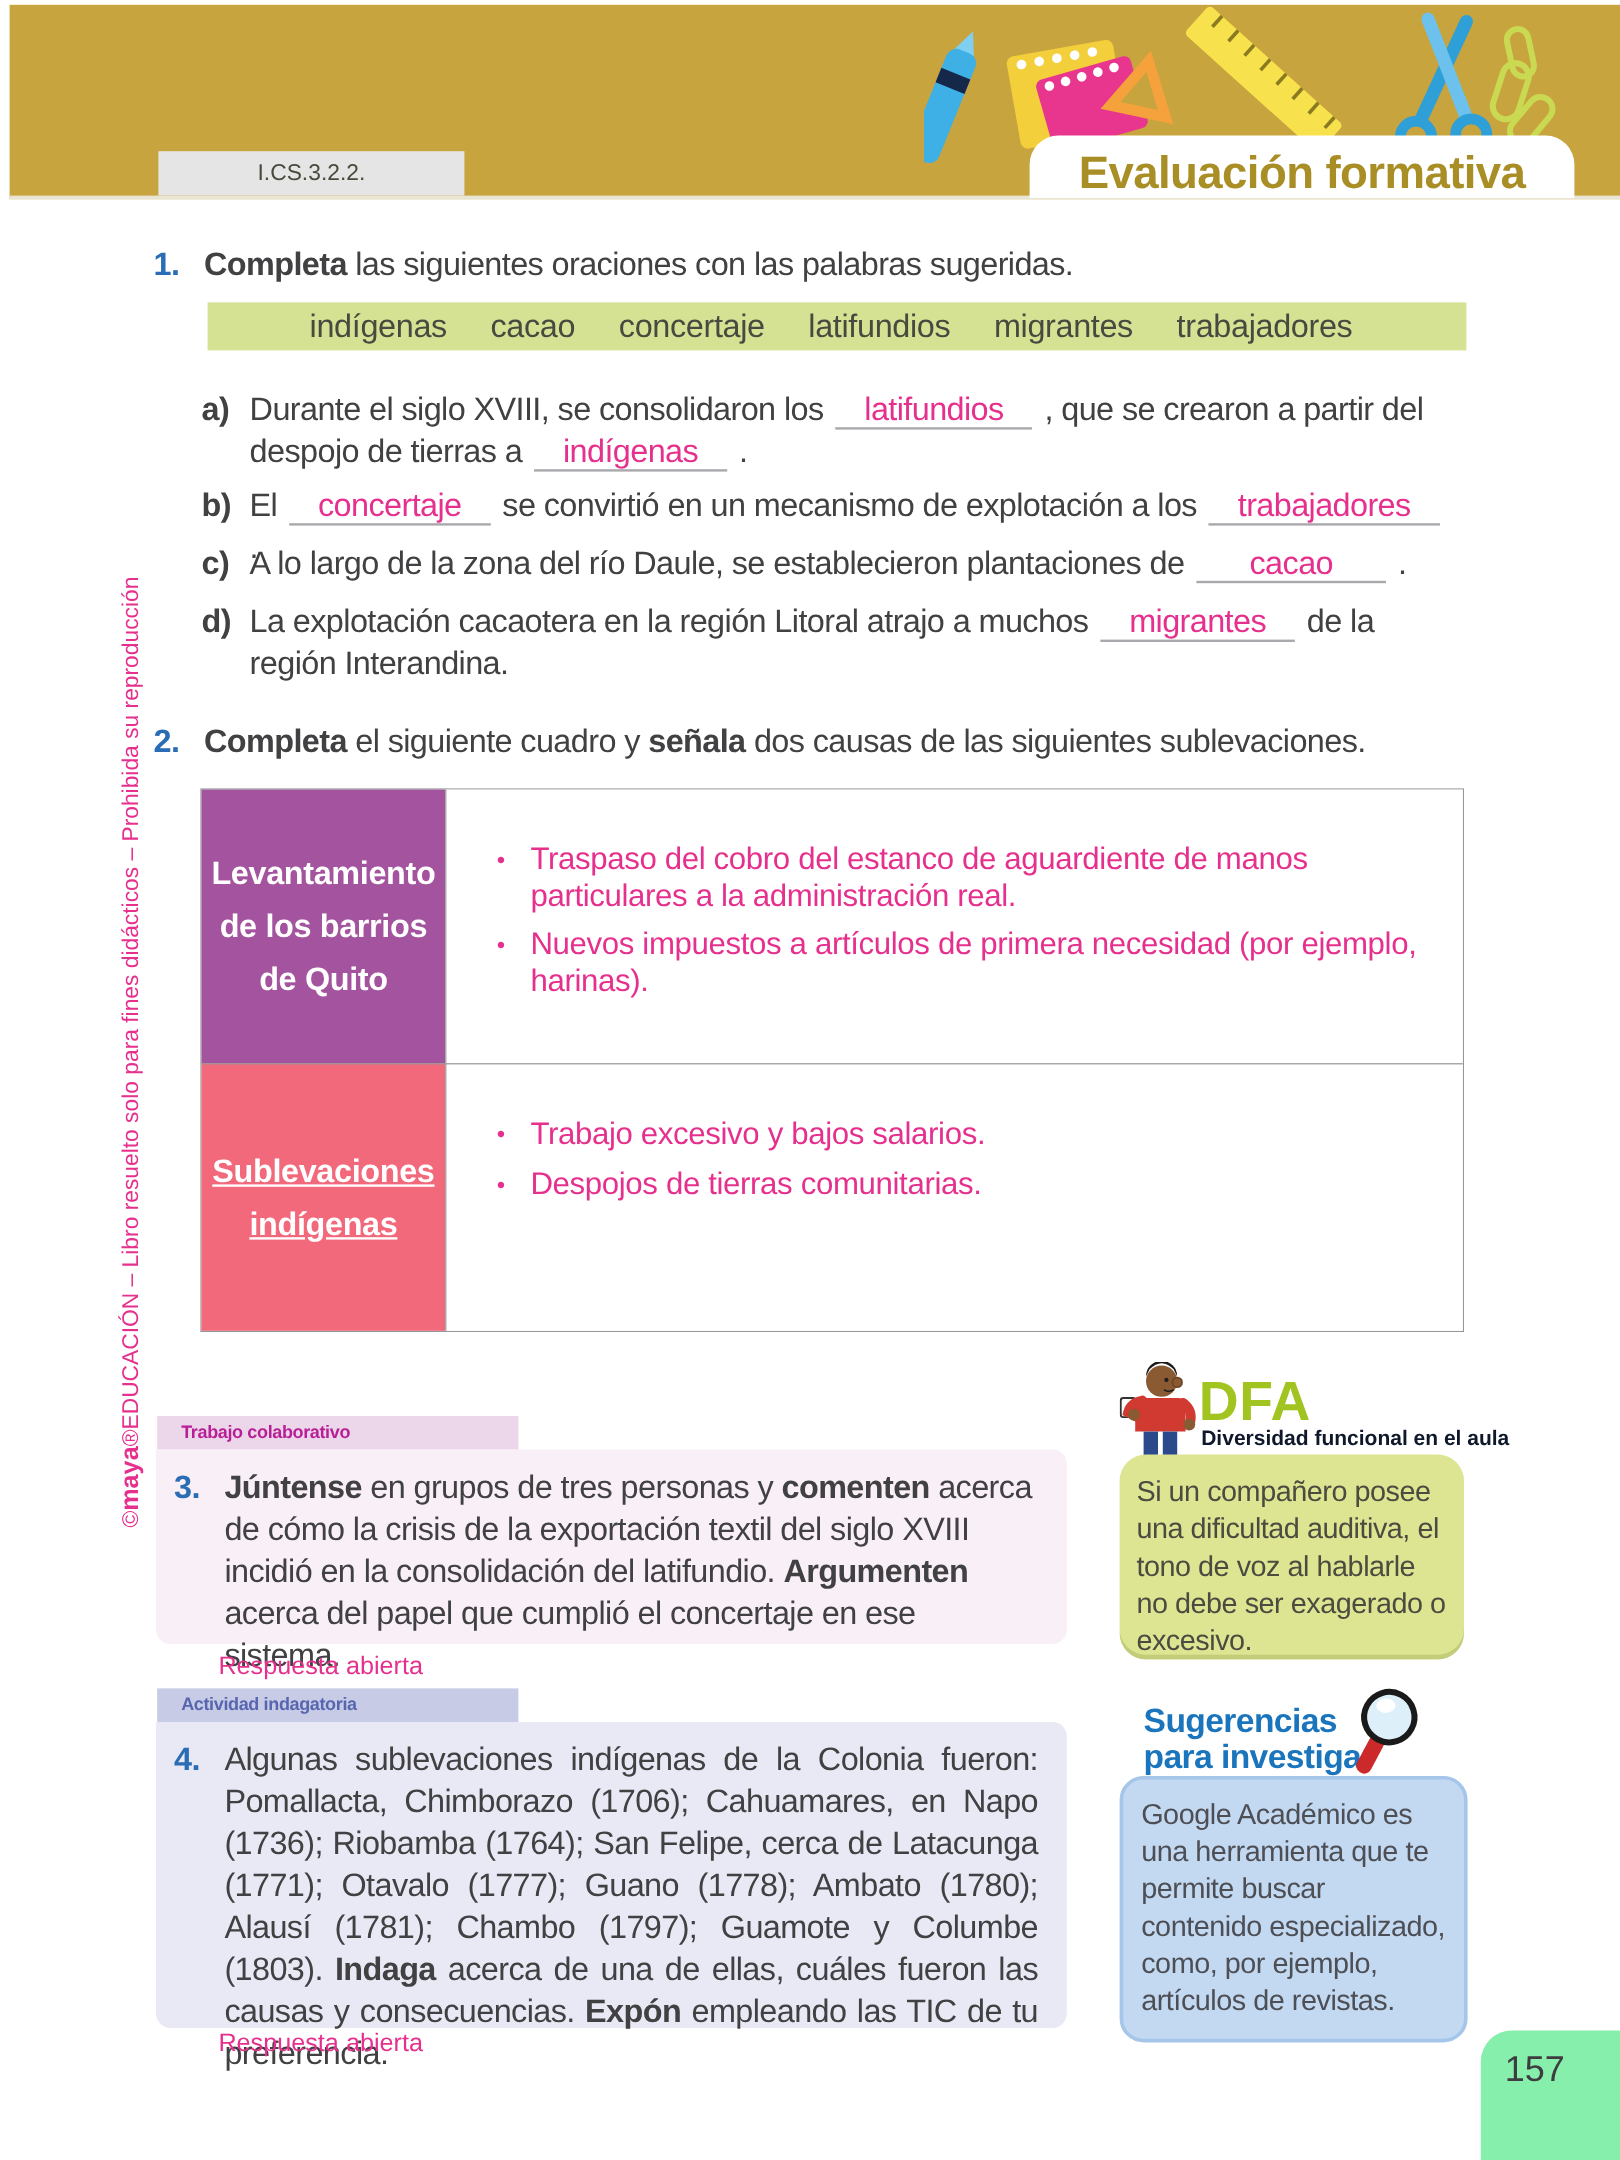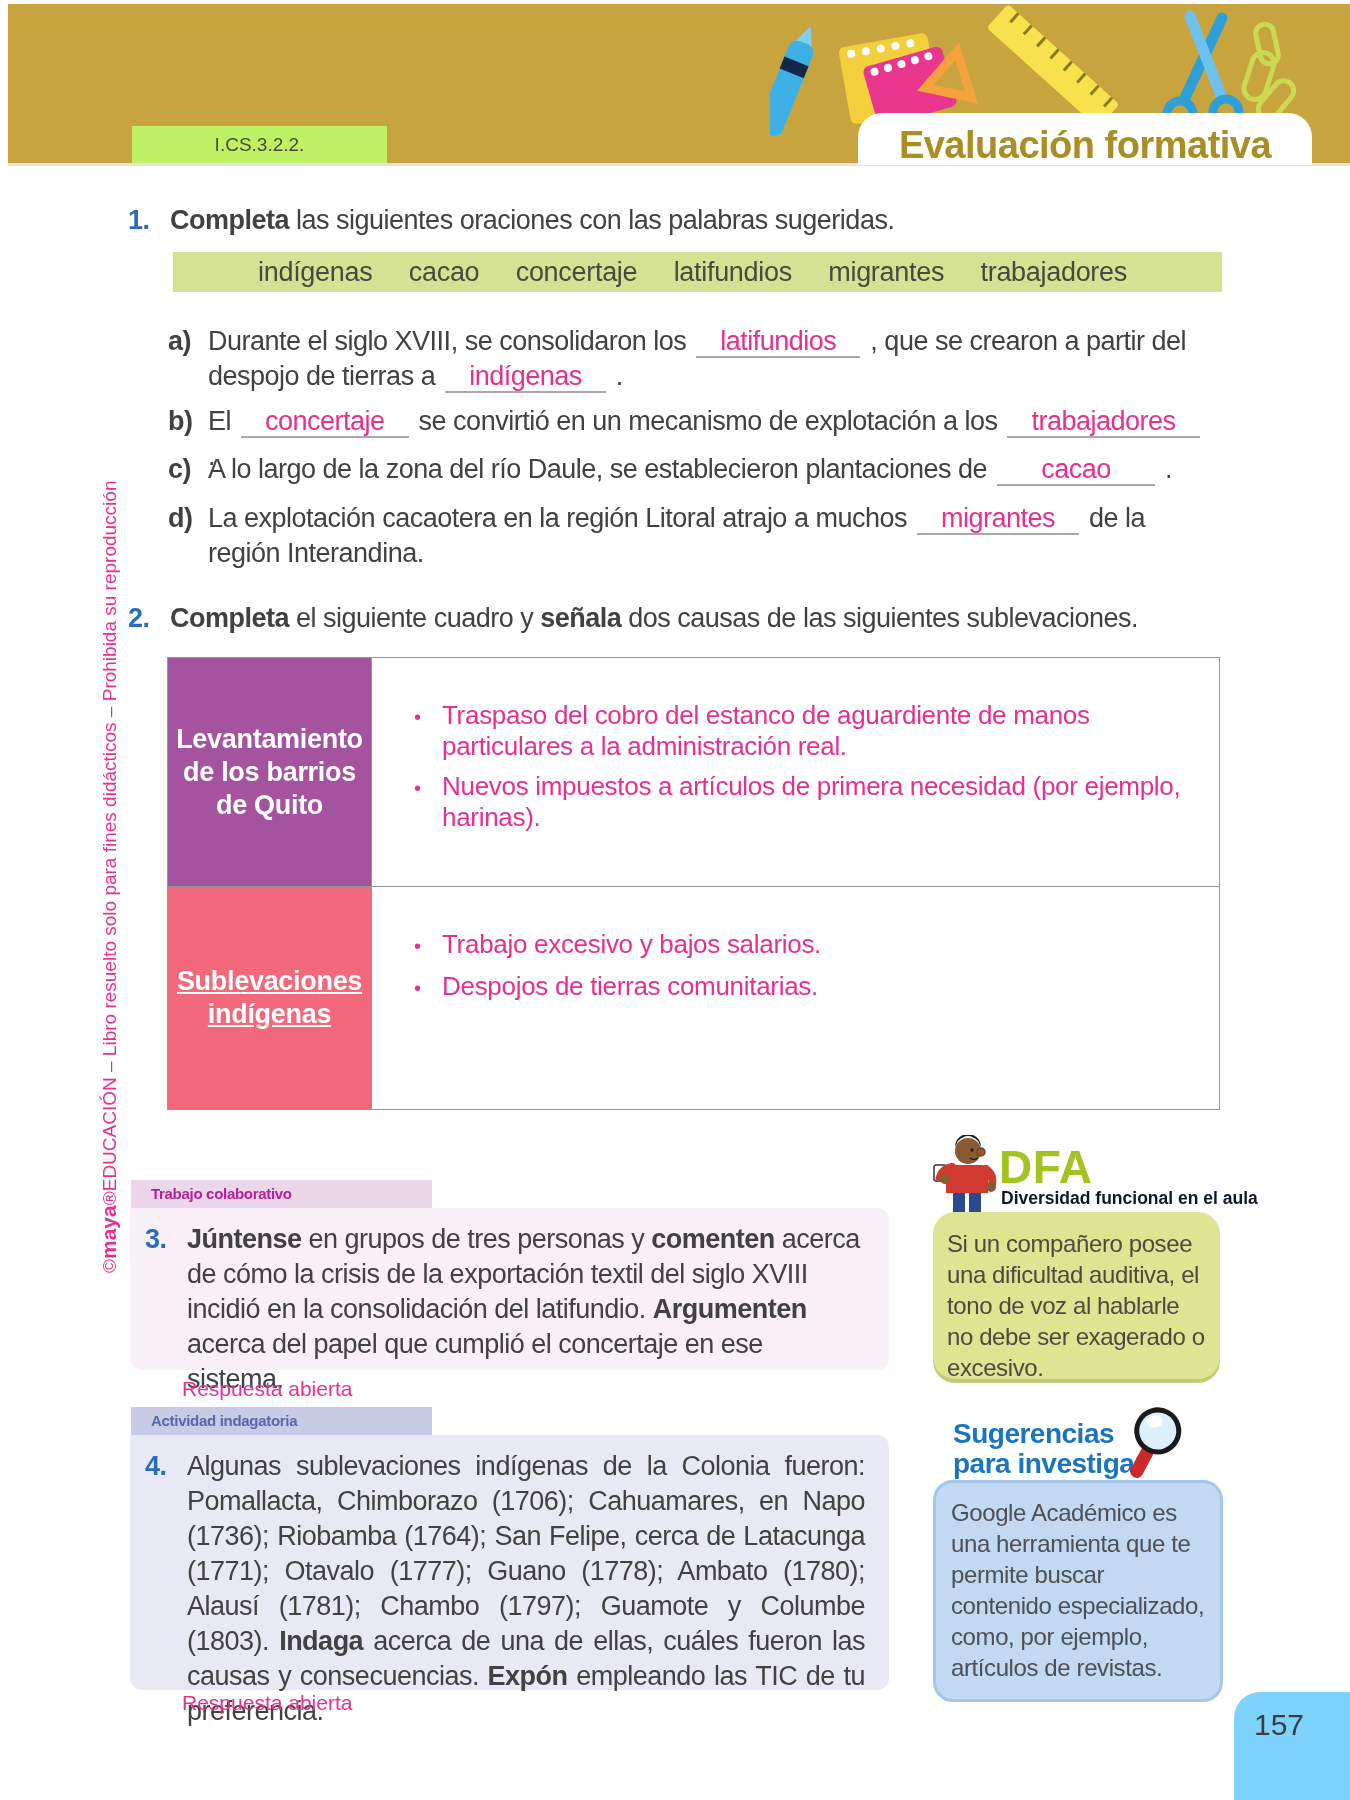--- a/index.html
+++ b/index.html
@@ -6,21 +6,21 @@
   .page{position:relative;width:1350px;height:1800px;background:#ffffff;overflow:hidden;
         font-family:"Liberation Sans",sans-serif;color:#414042;}
 
   
   .gold-band{position:absolute;left:8px;top:4px;width:1342px;height:159px;background:#c8a43e;
              border-bottom:3px solid #e9e5d4;}
   .supplies{position:absolute;left:770px;top:0px;width:530px;height:150px;}
   .title-box{position:absolute;left:858px;top:113px;width:454px;height:52px;background:#ffffff;
              border-radius:24px 24px 0 0;display:flex;align-items:flex-end;justify-content:center;}
   .title-box span{font-size:38px;font-weight:bold;color:#a98e26;letter-spacing:-0.5px;line-height:40px;}
-  .code-box{position:absolute;left:132px;top:126px;width:255px;height:37px;background:#bef264;
+  .code-box{position:absolute;left:132px;top:126px;width:255px;height:37px;background:#e5e5e5;
             display:flex;align-items:center;justify-content:center;font-size:19px;color:#4a4a3c;}
 
   
   .vtext{position:absolute;left:-266px;top:886px;width:750px;transform:rotate(-90deg);
          font-size:19px;color:#e6308d;text-align:center;white-space:nowrap;}
   .vtext .brand{font-weight:bold;font-size:21px;}
 
   
   .qline{position:absolute;display:flex;font-size:27px;line-height:35px;letter-spacing:-0.5px;color:#414042;}
   .qnum{color:#2a6db5;font-weight:bold;width:42px;flex:none;}
@@ -34,21 +34,21 @@
              padding:0 95px 0 85px;font-size:27px;color:#494a3f;letter-spacing:-0.3px;}
 
   
   .item{position:absolute;display:flex;font-size:27px;line-height:35px;letter-spacing:-0.5px;}
   .ilabel{font-weight:bold;width:40px;flex:none;}
   .itext{width:995px;}
 
   
   .ev-table{position:absolute;left:167px;top:657px;width:1053px;height:453px;box-sizing:border-box;
             border:1.5px solid #95969a;display:grid;grid-template-columns:203px 1fr;grid-template-rows:228px 1fr;}
-  .th{color:#fff;font-weight:bold;font-size:27px;line-height:33px;display:flex;align-items:center;
+  .th{color:#fff;font-weight:bold;font-size:27px;line-height:44px;display:flex;align-items:center;
       justify-content:center;text-align:center;padding:0 8px;letter-spacing:-0.3px;}
   .tdc{background:#fff;border-left:1.5px solid #95969a;box-sizing:border-box;padding:42px 18px 0 42px;}
   .row2{border-top:1.5px solid #95969a;}
   .li{display:flex;color:#e6308d;font-size:26px;line-height:31px;margin-bottom:9px;letter-spacing:-0.3px;}
   .li .dot{width:28px;flex:none;font-size:20px;padding-top:2px;}
 
   
   .band{position:absolute;left:131px;width:301px;height:28px;font-weight:bold;font-size:15px;
         line-height:28px;padding-left:20px;box-sizing:border-box;letter-spacing:-0.3px;}
   .band-collab{top:1180px;background:#ecd6e9;color:#b81f97;}
@@ -71,21 +71,21 @@
 
   
   .sug-title{position:absolute;left:953px;top:1419px;font-size:28px;line-height:30px;font-weight:bold;
              color:#1b75bc;white-space:pre-line;letter-spacing:-0.5px;}
   .magnifier{position:absolute;left:1118px;top:1402px;width:72px;height:88px;}
   .sug-box{position:absolute;left:933px;top:1480px;width:290px;height:222px;background:#c2d9f1;
            border:3px solid #a5c6e9;border-radius:20px;box-sizing:border-box;padding:14px 10px 0 15px;
            font-size:24px;line-height:31px;color:#4e4e55;letter-spacing:-0.4px;}
 
   
-  .page-num{position:absolute;left:1234px;top:1692px;width:116px;height:108px;background:#7dd3fc;
+  .page-num{position:absolute;left:1234px;top:1692px;width:116px;height:108px;background:#86efac;
             border-radius:26px 0 0 0;box-sizing:border-box;padding:16px 0 0 20px;font-size:30px;color:#3e3c40;}
 </style>
 </head>
 <body>
 
 <div class="page">
 
   <div class="gold-band"></div>
 
   <svg class="supplies" viewBox="0 0 530 150">

